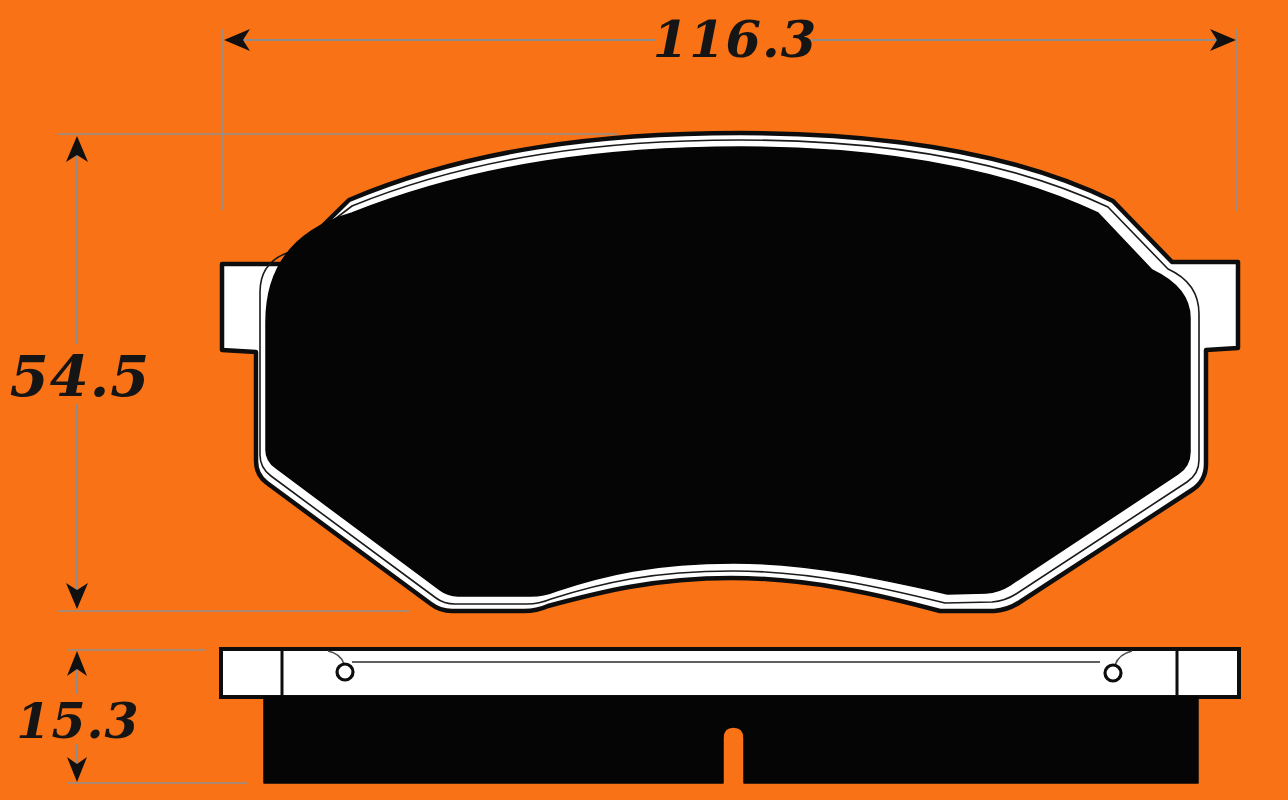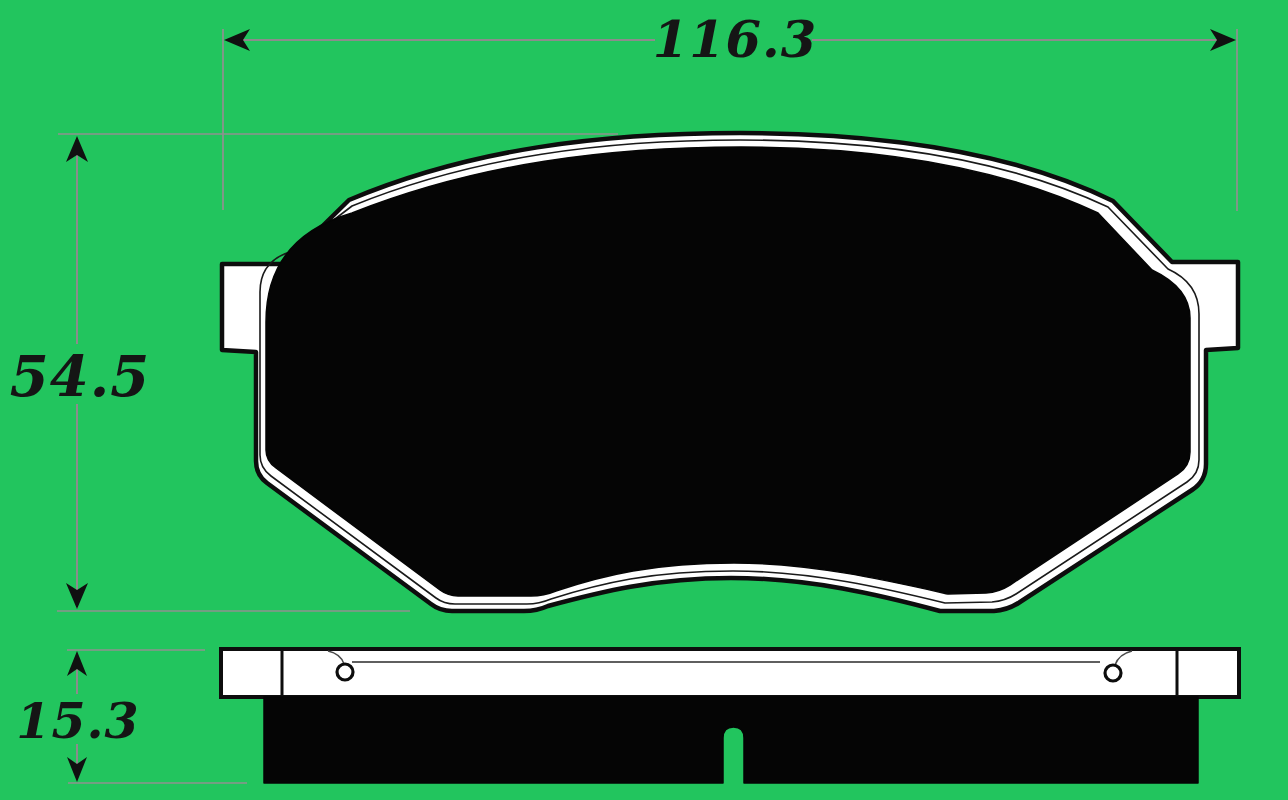--- a/index.html
+++ b/index.html
@@ -1,20 +1,20 @@
 <!DOCTYPE html>
 <html><head>
 <meta charset="utf-8">
 <style>
   html, body { margin: 0; padding: 0; background: #ffffff; }
   .stage {
     position: relative;
     width: 1288px;
     height: 800px;
-    background: #22c55e;
+    background: #f97316;
     overflow: hidden;
     font-family: "DejaVu Serif", serif;
   }
   svg { display: block; }
   .outline      { fill: #ffffff; stroke: #0d0d0d; stroke-width: 4.5; stroke-linejoin: round; }
   .thinline     { fill: none;    stroke: #1a1a1a; stroke-width: 1.6; stroke-linejoin: round; }
   .friction     { fill: #050505; stroke: #050505; stroke-width: 1.5; stroke-linejoin: round; }
   .plate        { fill: #ffffff; stroke: #0d0d0d; stroke-width: 4; }
   .divider      { stroke: #0d0d0d; stroke-width: 3; }
   .faceline     { stroke: #2a2a2a; stroke-width: 1.6; }

